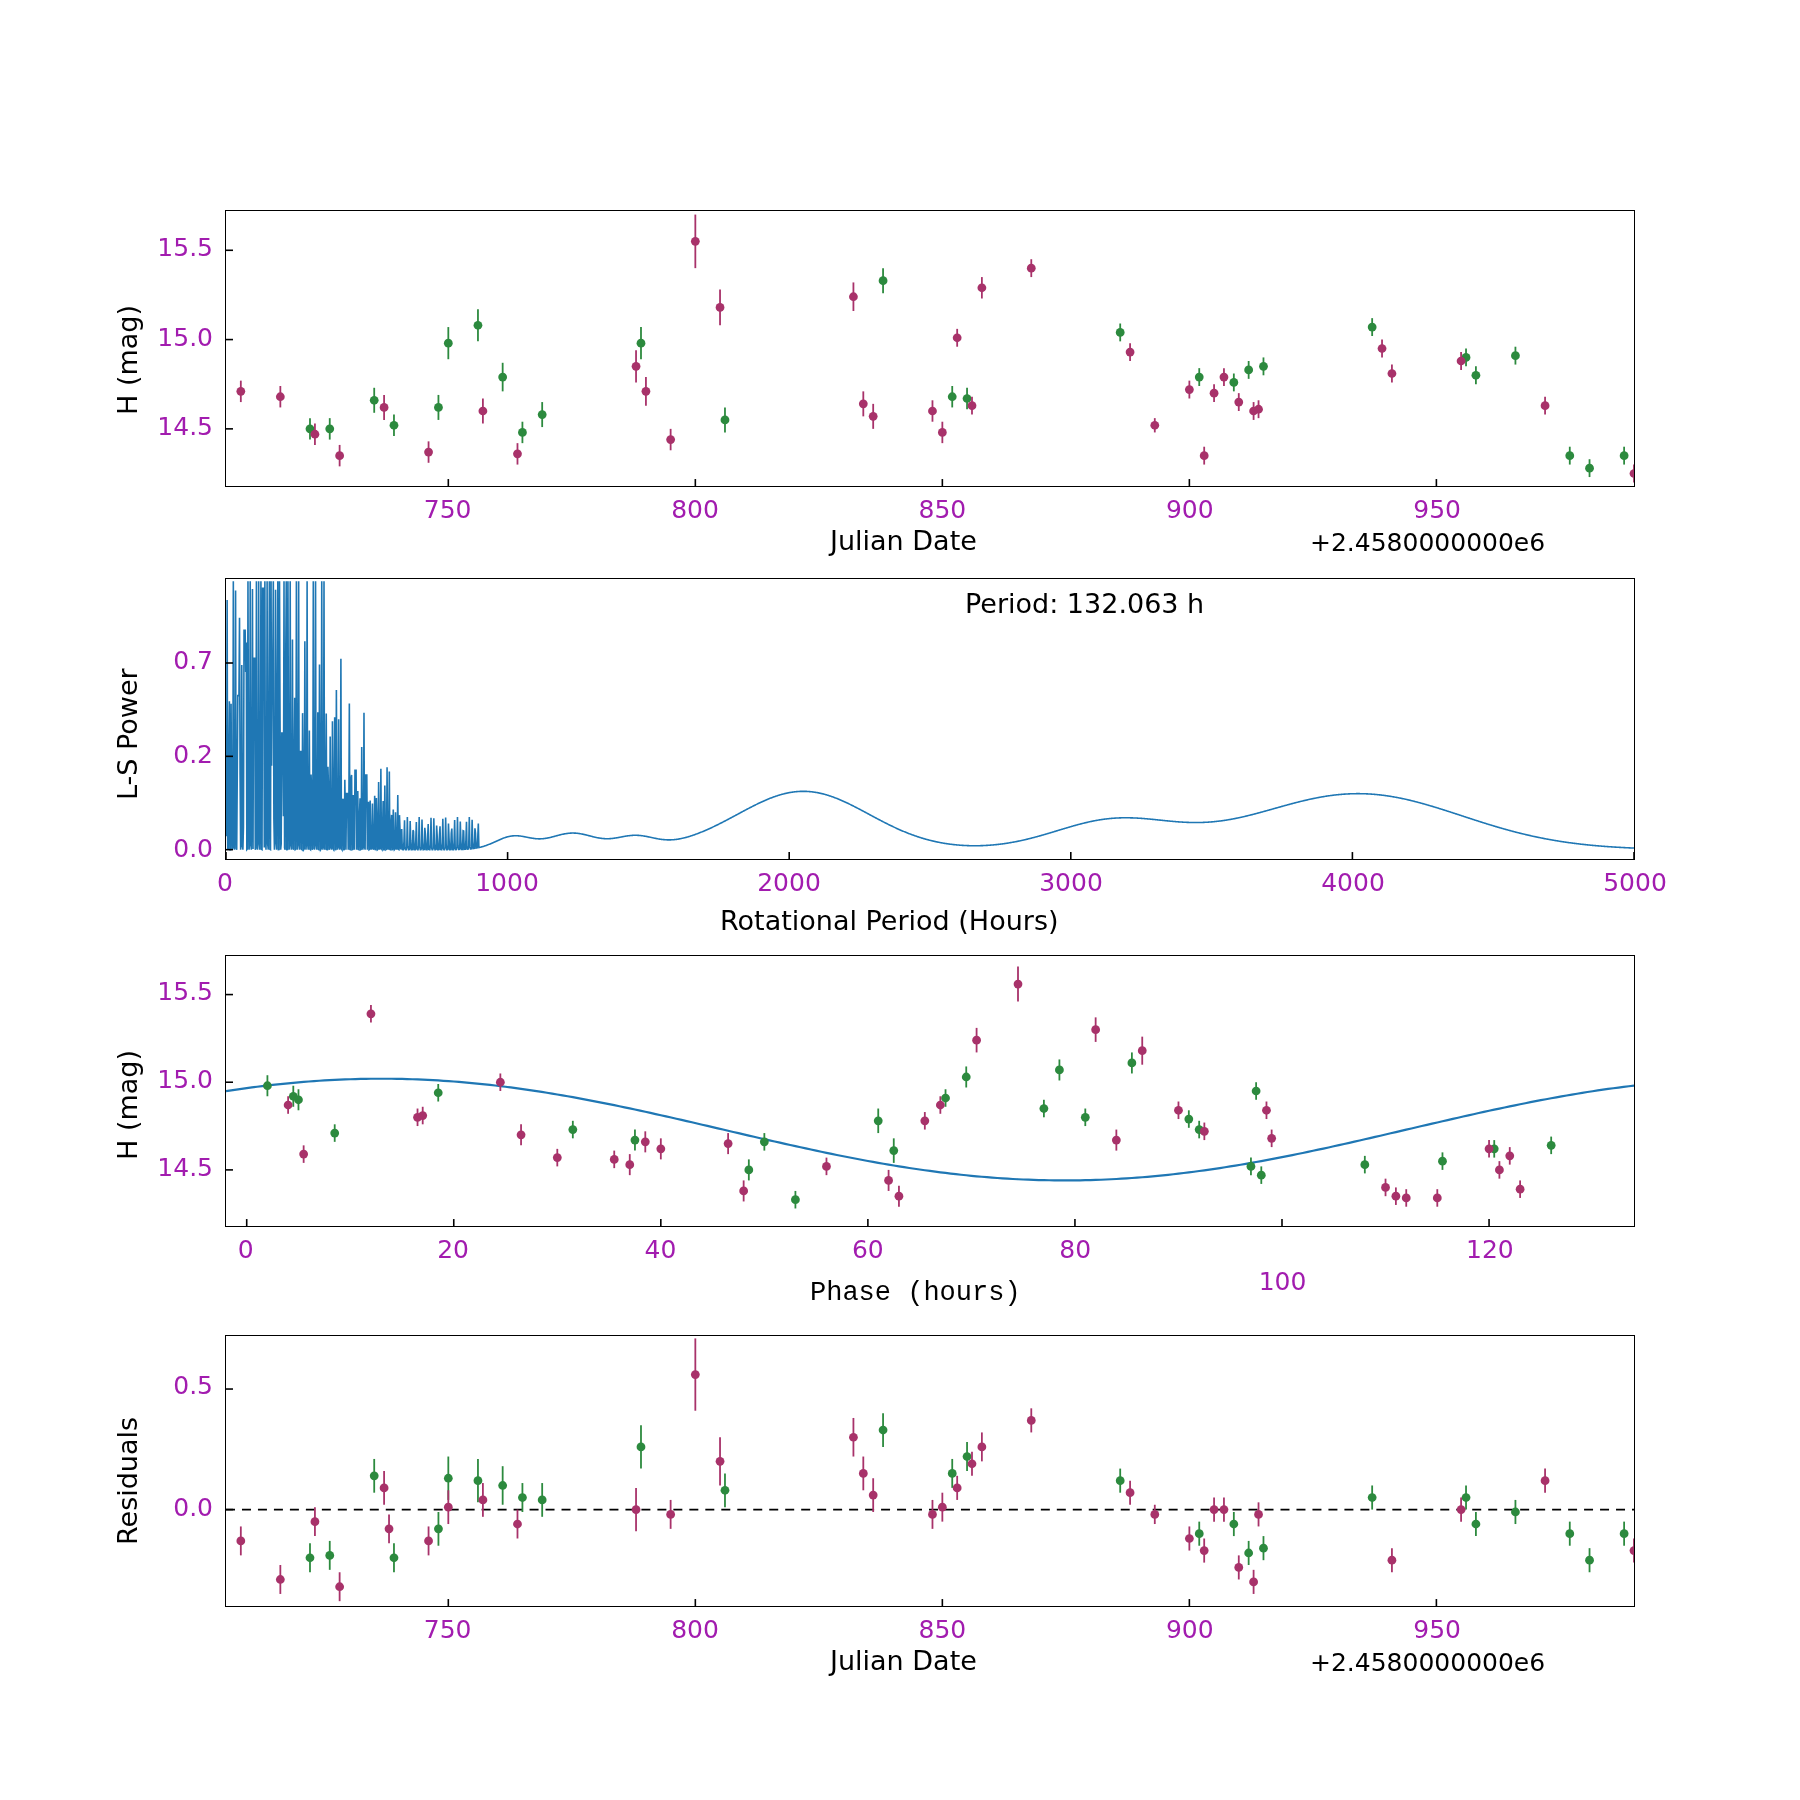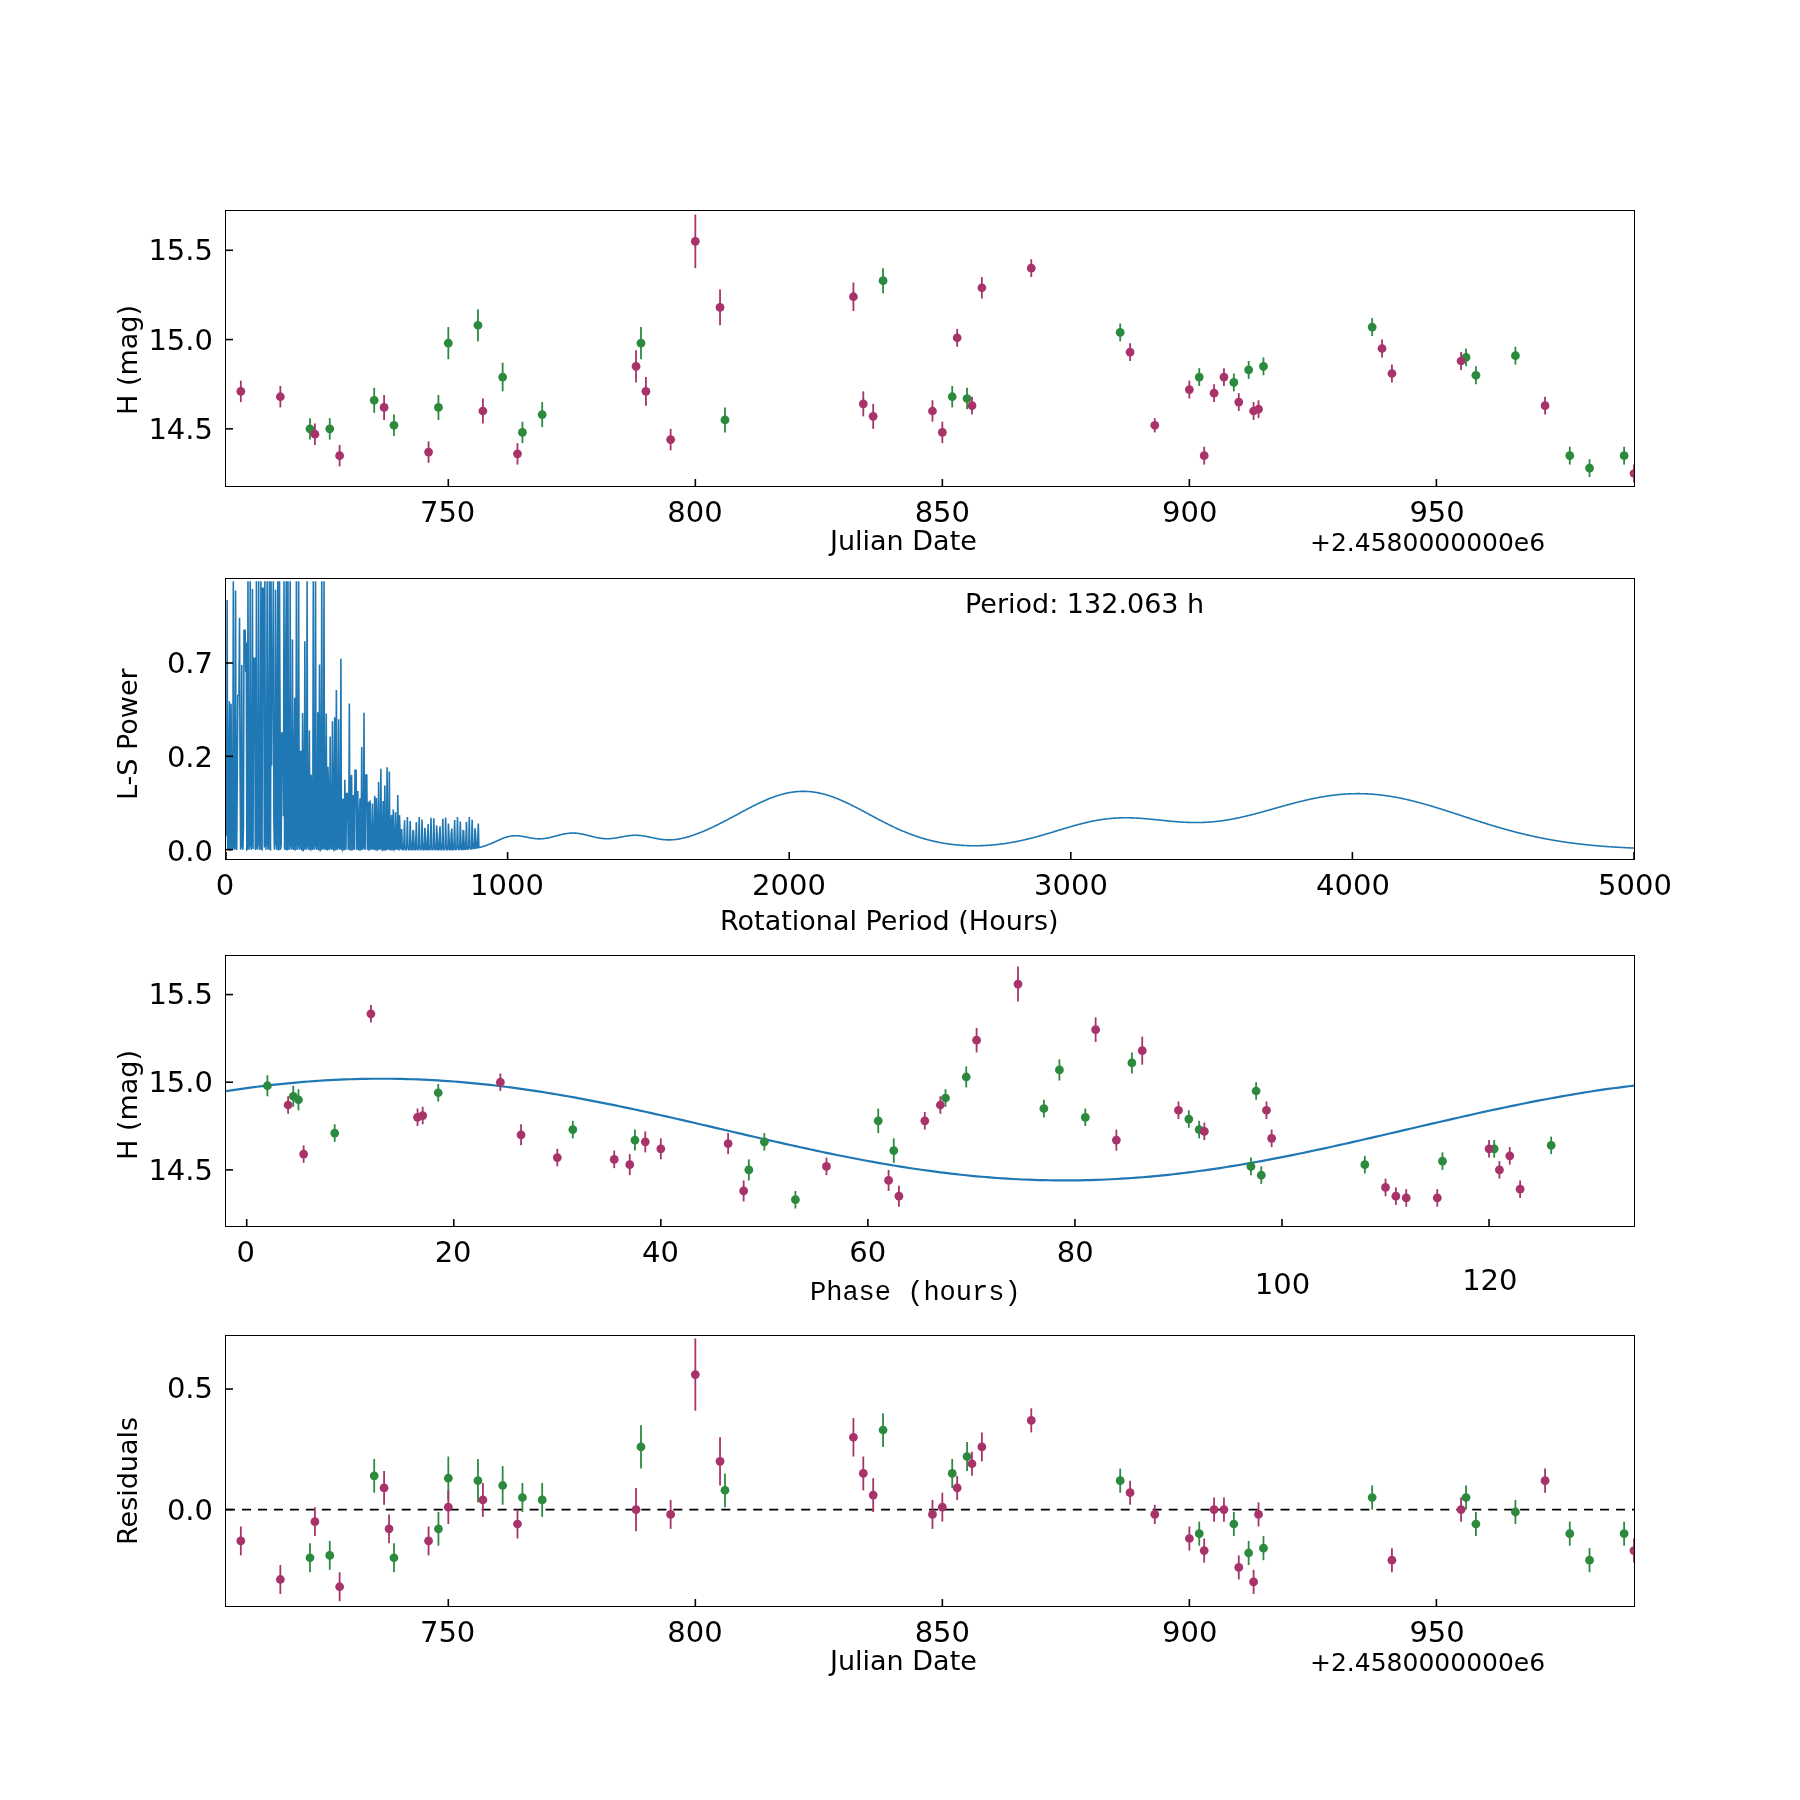--- a/index.html
+++ b/index.html
@@ -44,22 +44,22 @@
     display: block;
   }
   .axis-label {
     position: absolute;
     font-size: 27px;
     color: #000;
     white-space: nowrap;
   }
   .tick-label {
     position: absolute;
-    font-size: 29px;
-    color: #000000;
+    font-size: 25px;
+    color: #a21caf;
     white-space: nowrap;
     text-align: center;
   }
   .ylabel {
     position: absolute;
     font-size: 27px;
     color: #000;
     white-space: nowrap;
     transform-origin: 0 0;
     transform: rotate(-90deg);
@@ -559,21 +559,21 @@
       <div class="tick-label" style="left: 1575px; top: 868px; width: 120px; text-align: center;">5000</div>
       <div class="tick-label" style="left: 113px; top: 833.6px; width: 100px; text-align: right;">0.0</div>
       <div class="tick-label" style="left: 113px; top: 739.6px; width: 100px; text-align: right;">0.2</div>
       <div class="tick-label" style="left: 113px; top: 645.6px; width: 100px; text-align: right;">0.7</div>
       <div class="tick-label" style="left: 185.735px; top: 1235px; width: 120px; text-align: center;">0</div>
       <div class="tick-label" style="left: 393.088px; top: 1235px; width: 120px; text-align: center;">20</div>
       <div class="tick-label" style="left: 600.441px; top: 1235px; width: 120px; text-align: center;">40</div>
       <div class="tick-label" style="left: 807.794px; top: 1235px; width: 120px; text-align: center;">60</div>
       <div class="tick-label" style="left: 1015.15px; top: 1235px; width: 120px; text-align: center;">80</div>
       <div class="tick-label" style="left: 1222.5px; top: 1235px; width: 120px; text-align: center; margin-top: 32px;">100</div>
-      <div class="tick-label" style="left: 1429.85px; top: 1235px; width: 120px; text-align: center; margin-top: 28px;">120</div>
+      <div class="tick-label" style="left: 1429.85px; top: 1235px; width: 120px; text-align: center;">120</div>
       <div class="tick-label" style="left: 113px; top: 1153.48px; width: 100px; text-align: right;">14.5</div>
       <div class="tick-label" style="left: 113px; top: 1065.17px; width: 100px; text-align: right;">15.0</div>
       <div class="tick-label" style="left: 113px; top: 976.857px; width: 100px; text-align: right;">15.5</div>
       <div class="tick-label" style="left: 387.632px; top: 1615px; width: 120px; text-align: center;">750</div>
       <div class="tick-label" style="left: 635px; top: 1615px; width: 120px; text-align: center;">800</div>
       <div class="tick-label" style="left: 882.368px; top: 1615px; width: 120px; text-align: center;">850</div>
       <div class="tick-label" style="left: 1129.74px; top: 1615px; width: 120px; text-align: center;">900</div>
       <div class="tick-label" style="left: 1377.11px; top: 1615px; width: 120px; text-align: center;">950</div>
       <div class="tick-label" style="left: 113px; top: 1492.86px; width: 100px; text-align: right;">0.0</div>
       <div class="tick-label" style="left: 113px; top: 1371.43px; width: 100px; text-align: right;">0.5</div>

